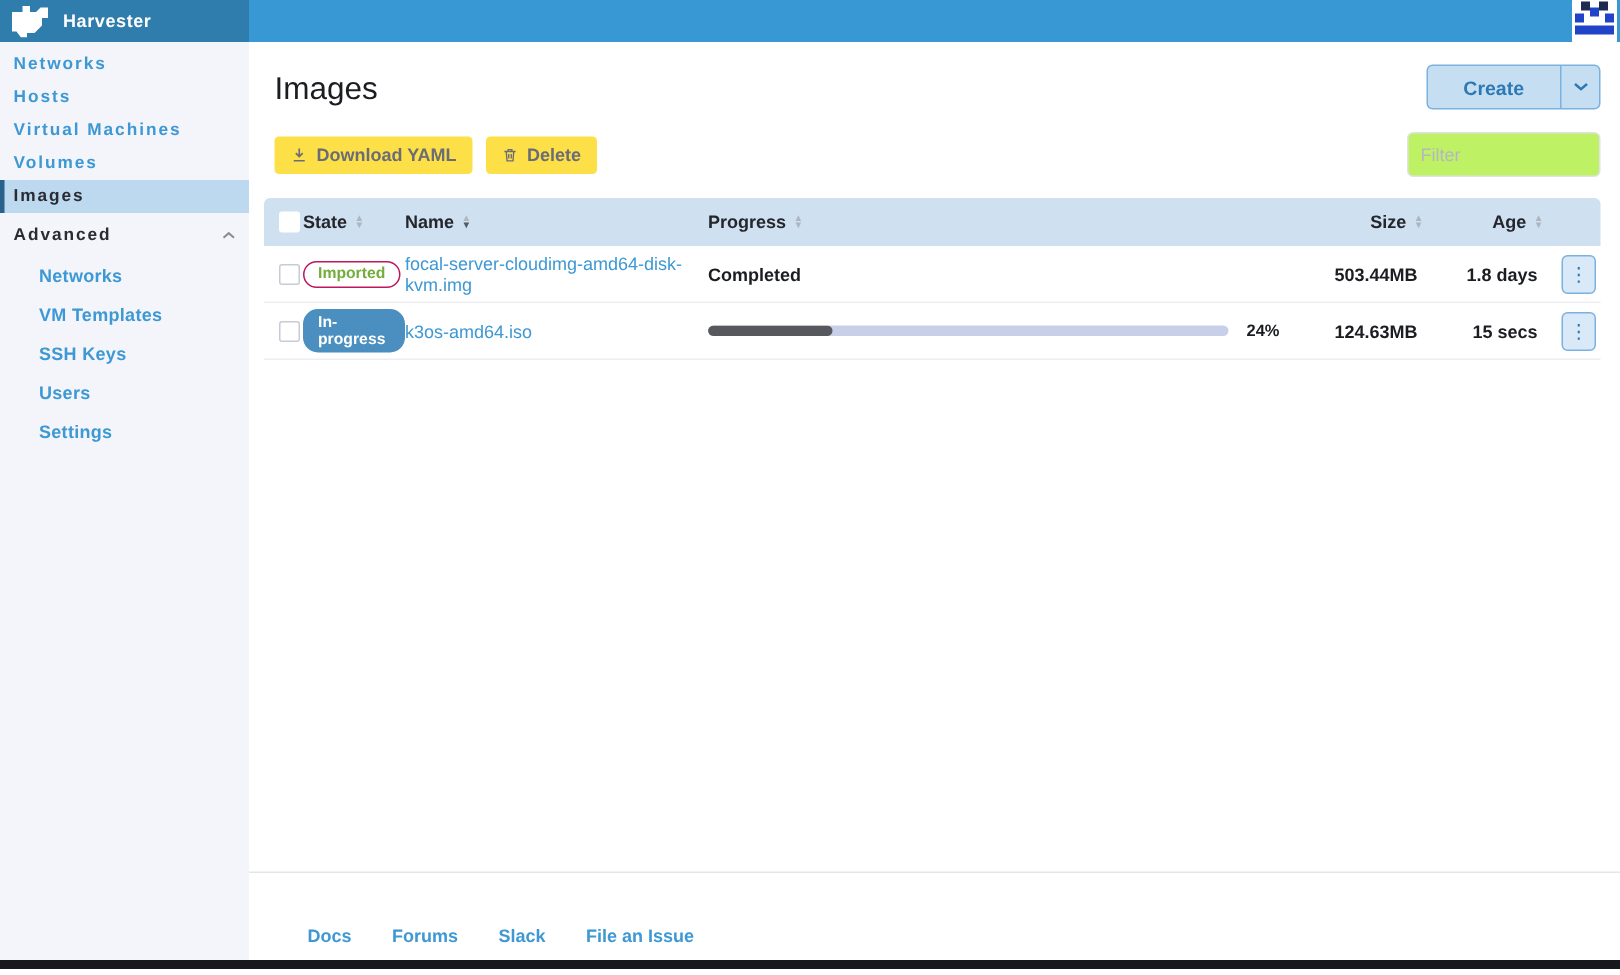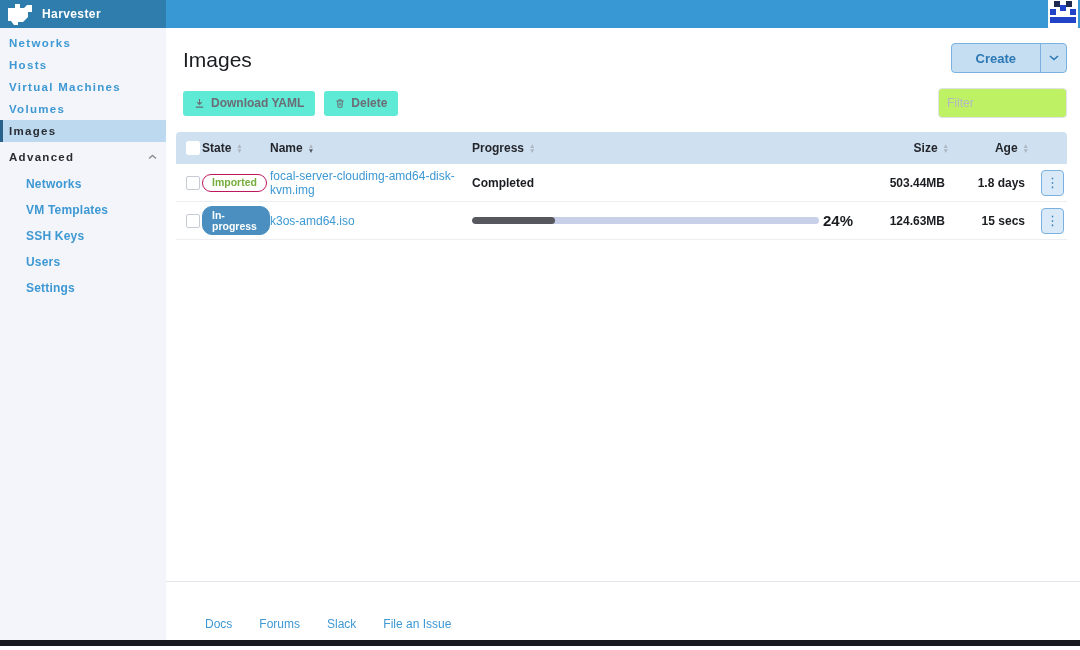--- a/index.html
+++ b/index.html
@@ -36,21 +36,21 @@
   .page-title { font-size:21px; font-weight:500; color:#1b1d21; padding-top:5px; }
   .create-split { display:flex; height:30px; border:1px solid #7ab1e0; border-radius:4px;
     overflow:hidden; background:#c6def2; color:#2b78b4; font-size:13px; font-weight:600; }
   .create-main { padding:0 24px; display:flex; align-items:center; cursor:pointer; }
   .create-caret { width:26px; border-left:1px solid #7ab1e0; display:flex;
     align-items:center; justify-content:center; cursor:pointer; }
 
   
   .actions-row { display:flex; align-items:center; gap:9px; padding:15px 13px 0 17px; }
   .btn-grey { display:inline-flex; align-items:center; gap:6px; height:25px; padding:0 11px;
-    background:#5eead4; color:#6b6c75; border:none; border-radius:3px;
+    background:#fde047; color:#6b6c75; border:none; border-radius:3px;
     font-size:12px; font-weight:600; font-family:inherit; cursor:pointer; }
   .filter-input { margin-left:auto; width:129px; height:30px; background:#bef264;
     border:1px solid #e0e2e8; border-radius:4px; padding:0 8px; font-size:12px;
     font-family:inherit; color:#55565e; }
   .filter-input::placeholder { color:#b4b7c1; }
 
   
   .table { margin:14px 13px 0 10px; }
   .tgrid { display:grid; grid-template-columns:26px 68px 202px 1fr 84px 80px 38px;
     align-items:center; }
@@ -68,30 +68,30 @@
   .thead .checkbox { border-color:#fff; }
   .badge { display:inline-block; font-size:10.5px; font-weight:700; padding:2.5px 9px;
     border-radius:10px; line-height:11px; }
   .badge.outline-success { color:#74ad3d; border:1px solid #be185d; background:transparent; }
   .badge.filled-info { color:#fff; border:1px solid #4a8fbf; background:#4a8fbf; }
   .name-link { color:#3d98d3; font-weight:400; text-decoration:none; cursor:pointer; }
   .cell-progress { display:flex; align-items:center; padding-right:12px; }
   .progress-text { font-weight:600; }
   .pbar { flex:1; height:7px; background:#c8cfe8; border-radius:4px; overflow:hidden; }
   .pfill { height:100%; background:#57585e; border-radius:4px; }
-  .plabel { width:34px; text-align:right; font-size:15px; font-weight:600; }
+  .plabel { width:34px; text-align:right; font-size:11px; font-weight:600; }
   .cell-right { text-align:right; font-weight:600; padding-right:4px; }
   .kebab-btn { width:23px; height:26px; margin-left:12px; background:#d9e9f7;
     border:1px solid #7ab1e0; border-radius:4px; color:#2b78b4; font-size:13px;
     display:flex; align-items:center; justify-content:center; cursor:pointer; }
 
   
   .page-footer { margin-top:auto; border-top:1px solid #e3e6eb;
     display:flex; gap:27px; padding:9px 0 9px 39px; }
-  .footer-link { font-size:12px; font-weight:400; color:#3d98d3;
+  .footer-link { font-size:12px; font-weight:700; color:#3d98d3;
     text-decoration:none; cursor:pointer;margin-top:26px; }
   .bottom-strip { height:6px; background:#17181d; }
 
   svg { display:block; }
 </style>
 </head>
 <body>
 
 <header class="topbar">
   <div class="brand-section">

